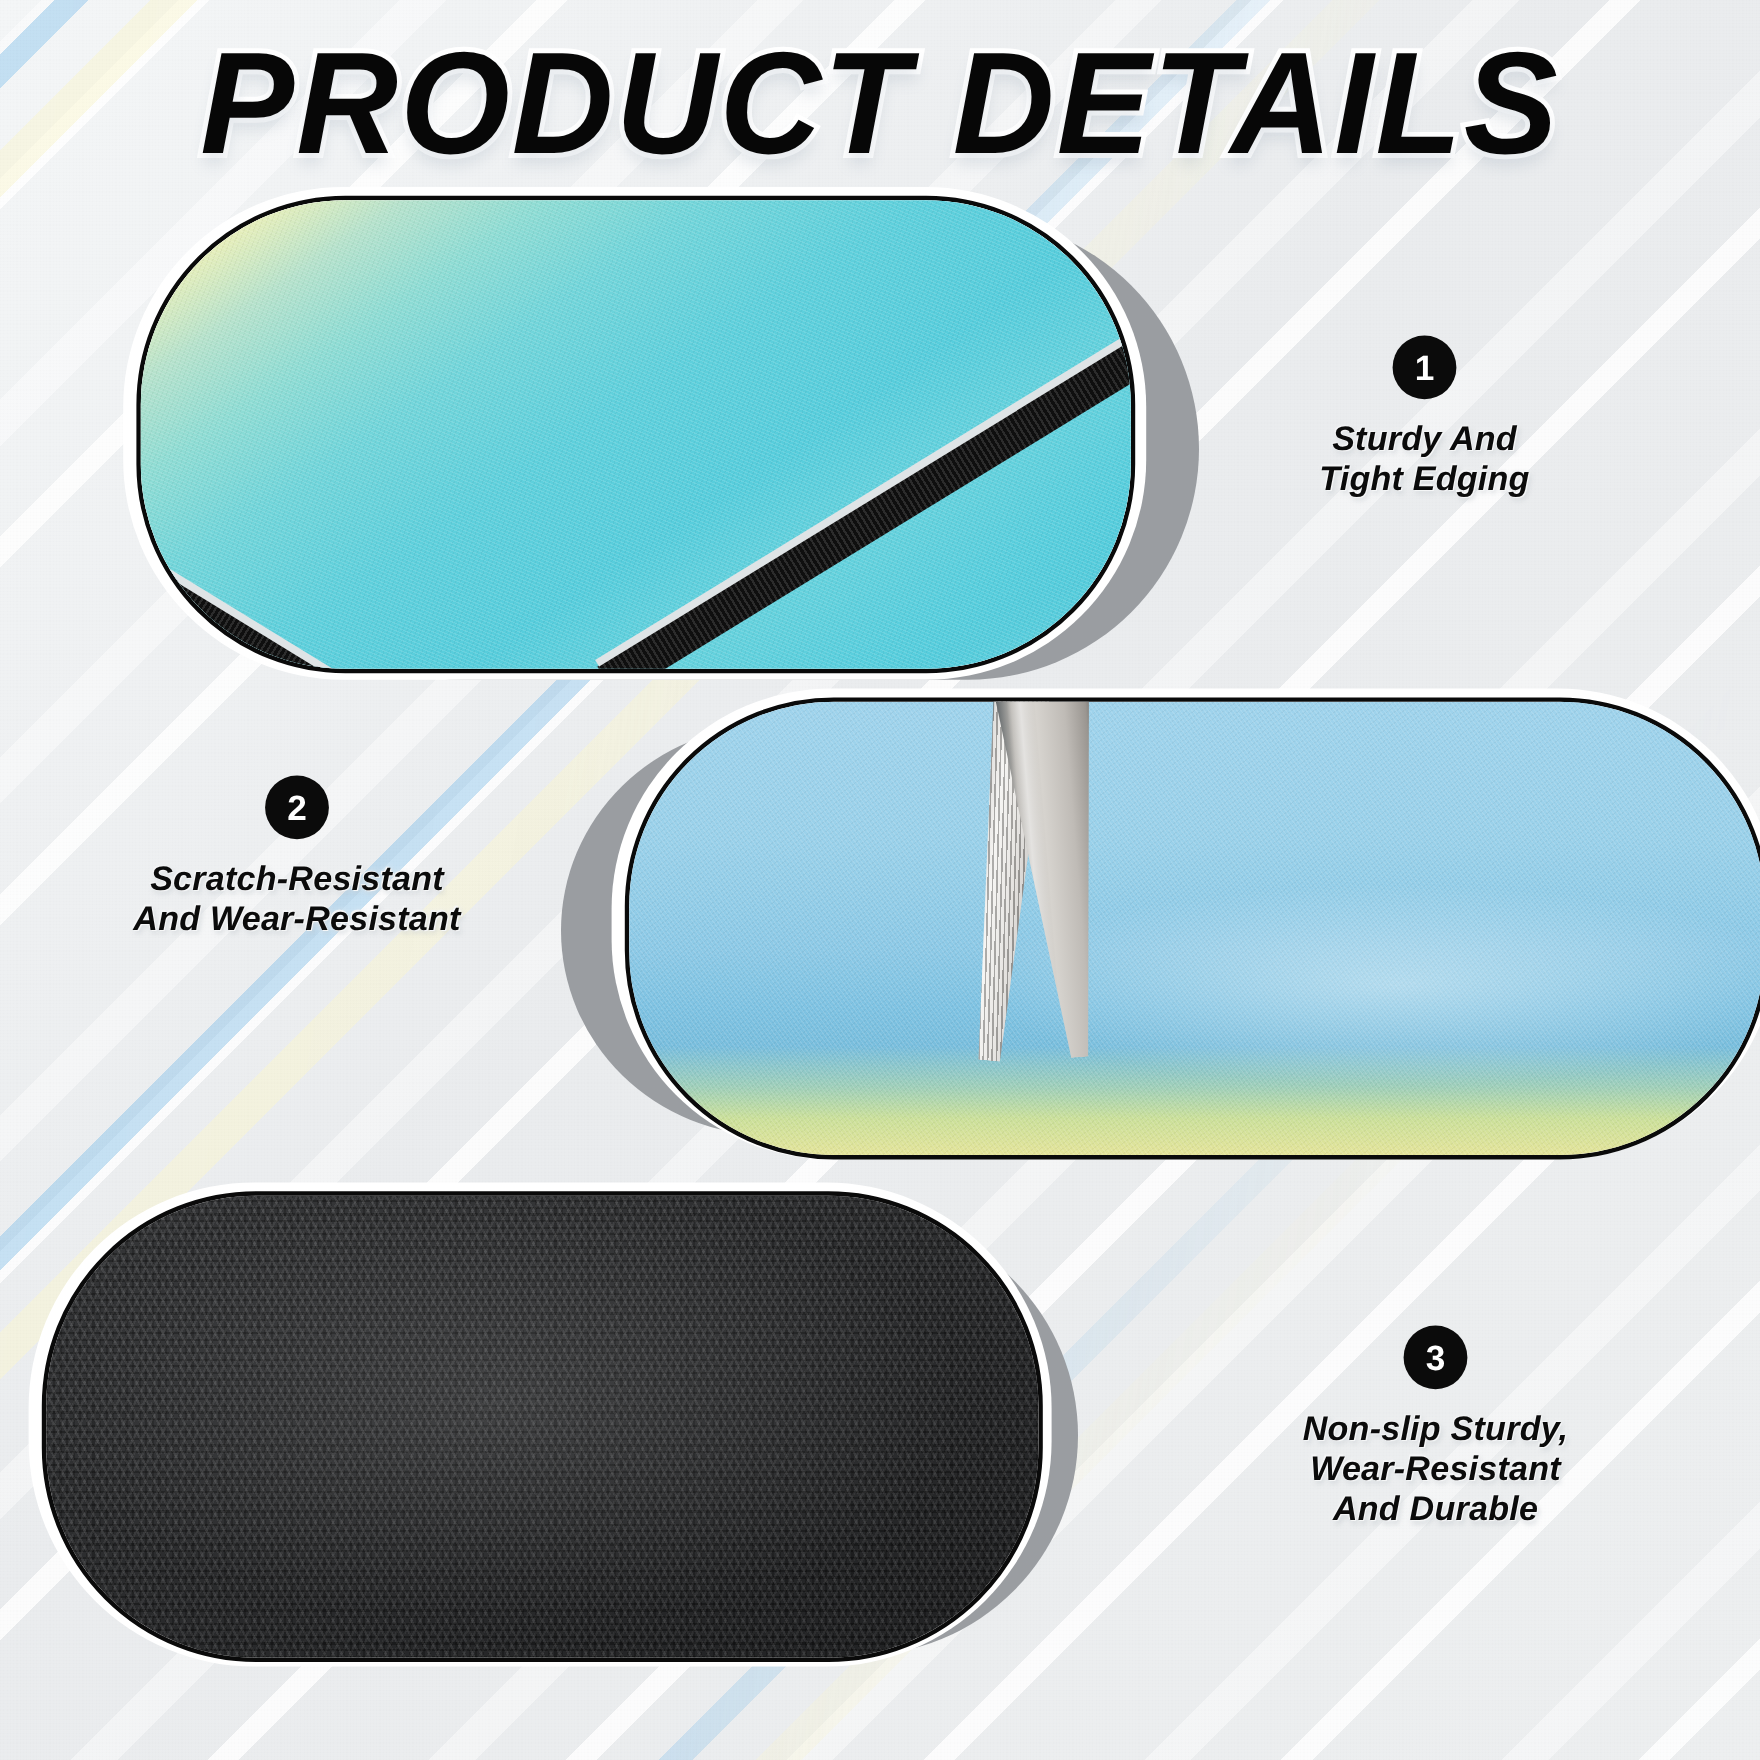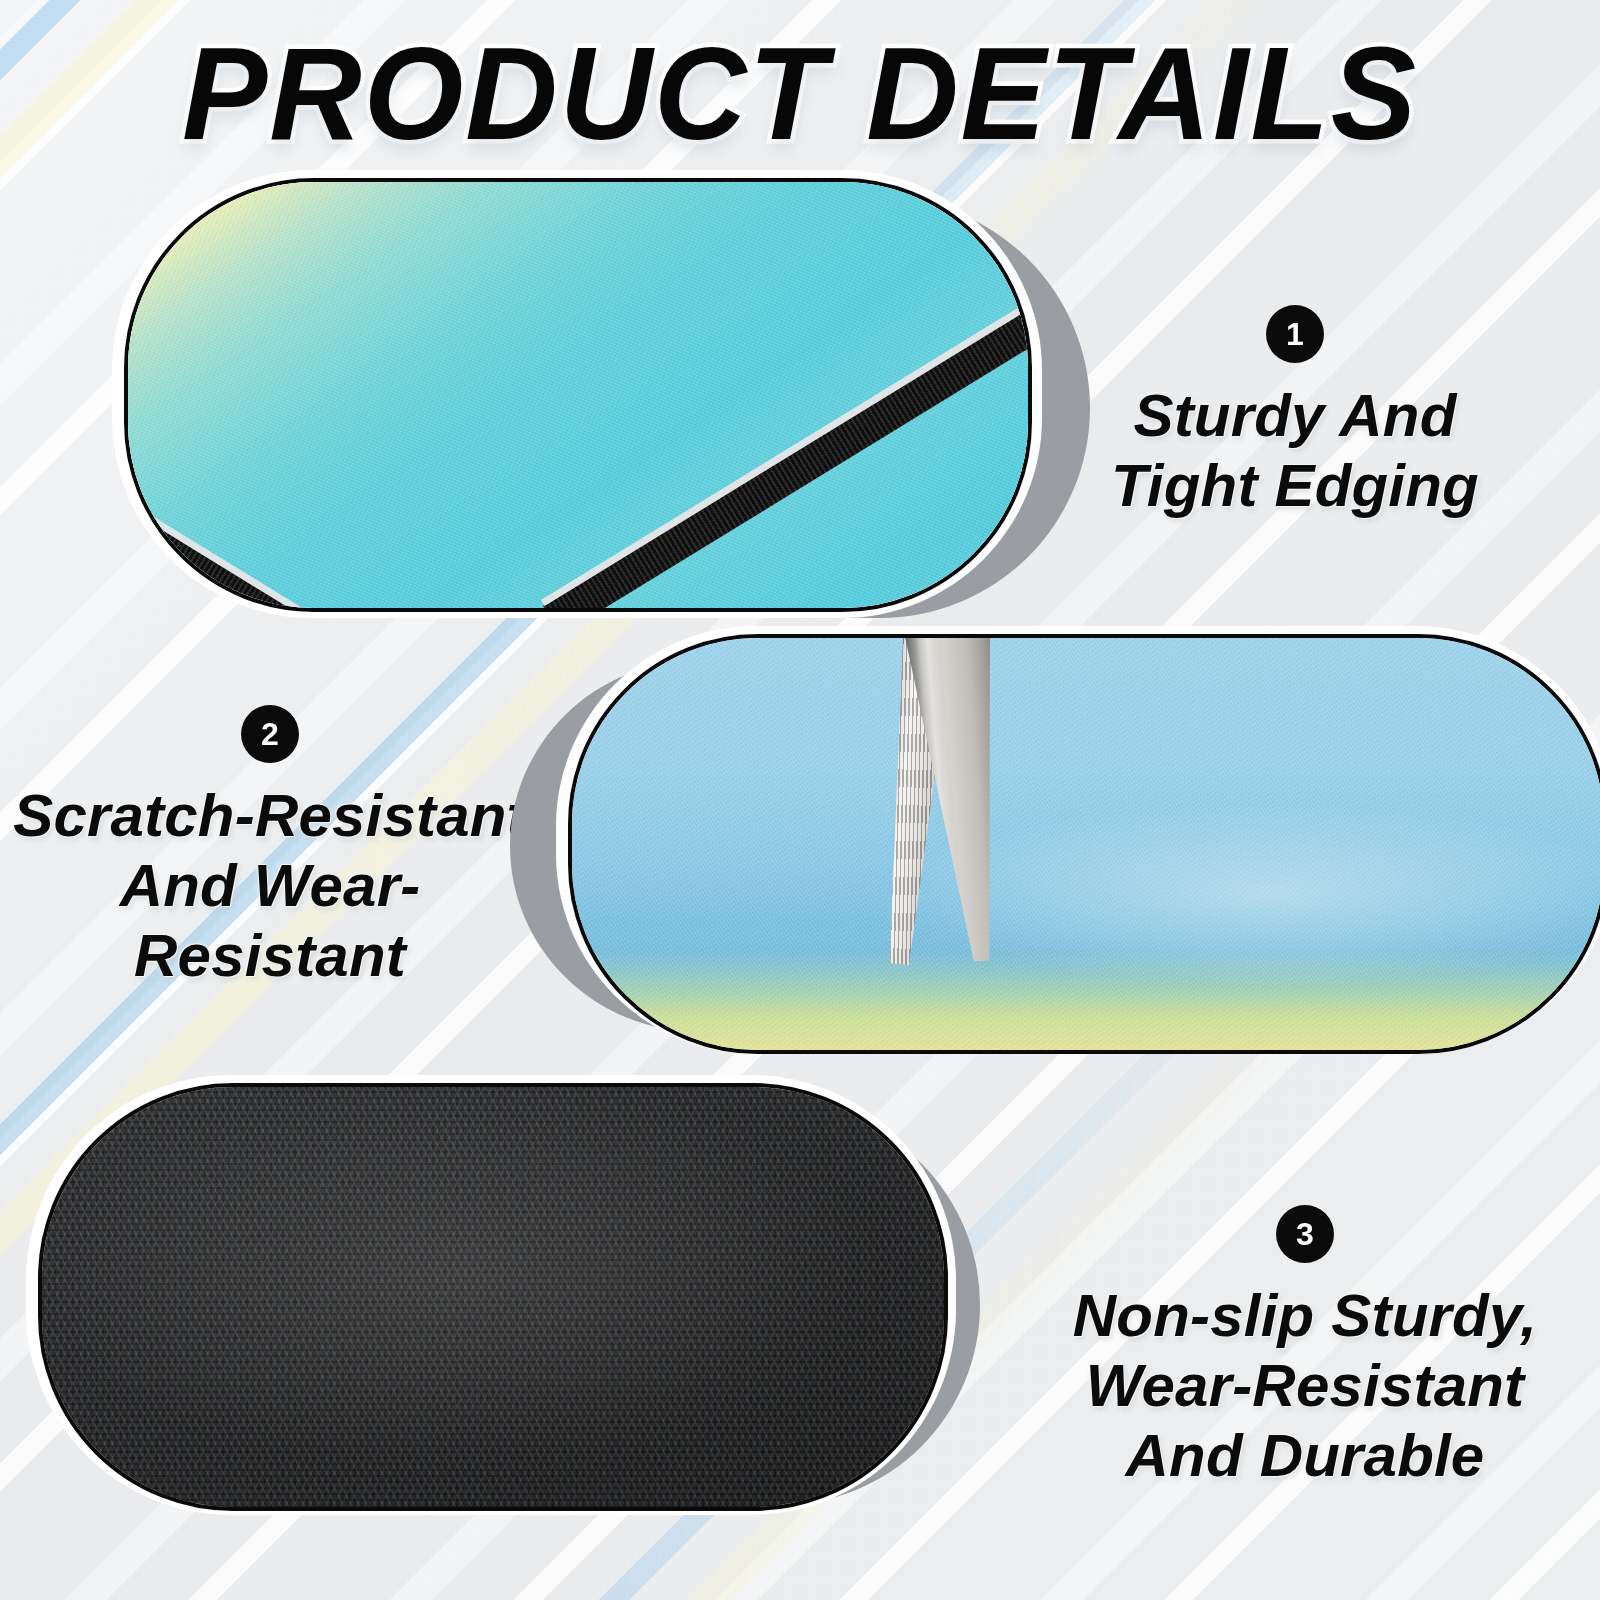--- a/index.html
+++ b/index.html
@@ -196,21 +196,21 @@
   .callout{position:absolute;text-align:center;}
   .badge{
     width:58px;height:58px;border-radius:50%;
     background:#0b0b0b;color:#fff;
     font-size:32px;font-weight:bold;
     display:flex;align-items:center;justify-content:center;
     margin:0 auto 18px auto;
     line-height:1;
   }
   .ctext{
-    font-size:60px;line-height:1.17;
+    font-size:31px;line-height:1.17;
     font-weight:bold;font-style:italic;
     color:#0b0b0b;
     letter-spacing:.2px;
     text-shadow:
       0 0 6px #f2f3f4, 1px 1px 0 #f6f7f8, -1px -1px 0 #f6f7f8,
       2px 3px 5px rgba(150,160,170,.35);
     white-space:pre-line;
   }
   #callout1{left:1000px;top:305px;width:590px;}
   #callout2{left:-5px;top:705px;width:550px;}

